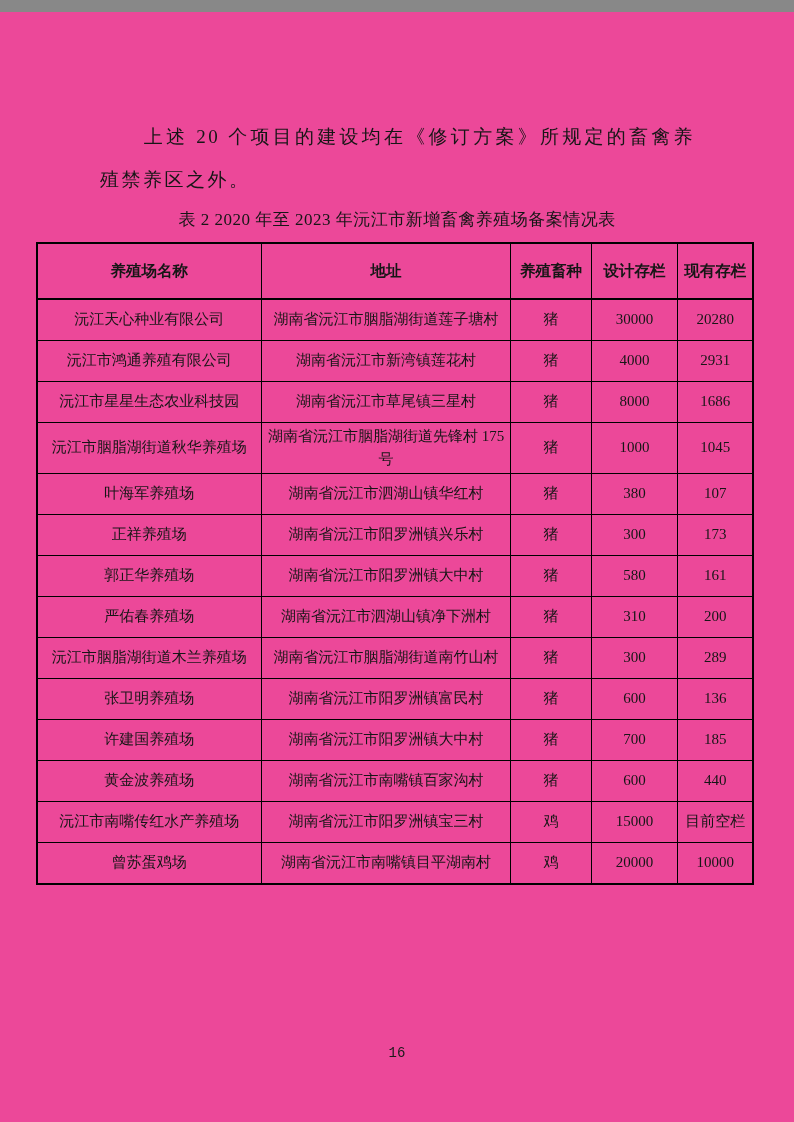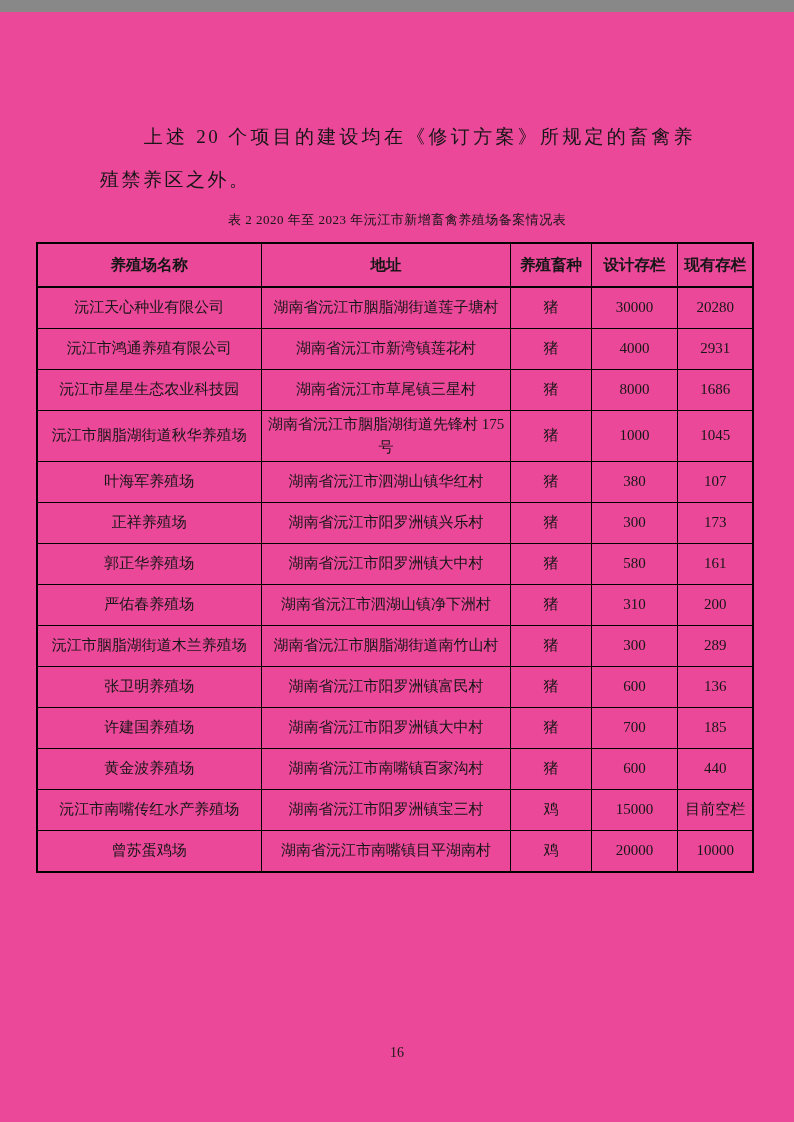--- a/index.html
+++ b/index.html
@@ -17,21 +17,21 @@
   .para {
     margin: 103px 99px 0 100px;
     font-size: 19px;
     line-height: 43px;
     letter-spacing: 2.5px;
     text-align: justify;
     text-indent: 2.3em;
   }
   .caption {
     margin-top: 4px;
-    font-size: 13px;
+    font-size: 17px;
     line-height: 30px;
     text-align: center;
     letter-spacing: 0.5px;
   }
   table.record-table {
     margin: 7px auto 0 36px;
     width: 718px;
     border-collapse: collapse;
     table-layout: fixed;
     border: 2px solid #000;
@@ -40,39 +40,39 @@
   table.record-table th,
   table.record-table td {
     border: 1px solid #000;
     text-align: center;
     vertical-align: middle;
     padding: 2px 4px;
     line-height: 1.55;
     overflow: hidden;
   }
   table.record-table thead th {
-    height: 44px;
+    height: 56px;
     font-weight: bold;
     font-size: 15.5px;
     border-bottom: 2px solid #000;
   }
   table.record-table tbody td { height: 41px; }
   .col-name    { width: 31.3%; }
   .col-addr    { width: 34.9%; }
   .col-species { width: 11.2%; }
   .col-design  { width: 12.1%; }
   .col-current { width: 10.5%; }
   .pageno {
     position: absolute;
     top: 1033px;
     left: 0;
     width: 100%;
     text-align: center;
     font-size: 14px;
-    font-family: Liberation Serif, serif;
+    font-family: Liberation Mono, monospace;
     color: #1a1a1a;
   }
 </style>
 </head>
 <body>
 
 <div class="page">
 
   <p class="para">上述 20 个项目的建设均在《修订方案》所规定的畜禽养殖禁养区之外。</p>
 

